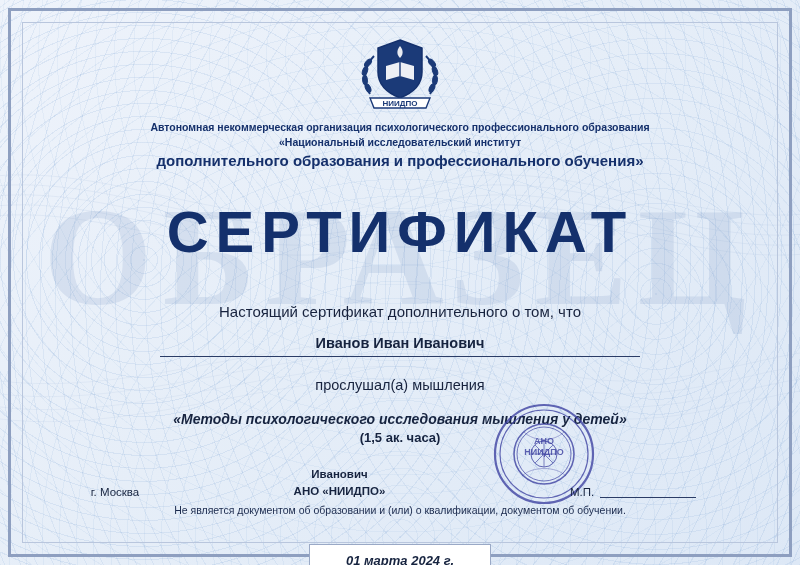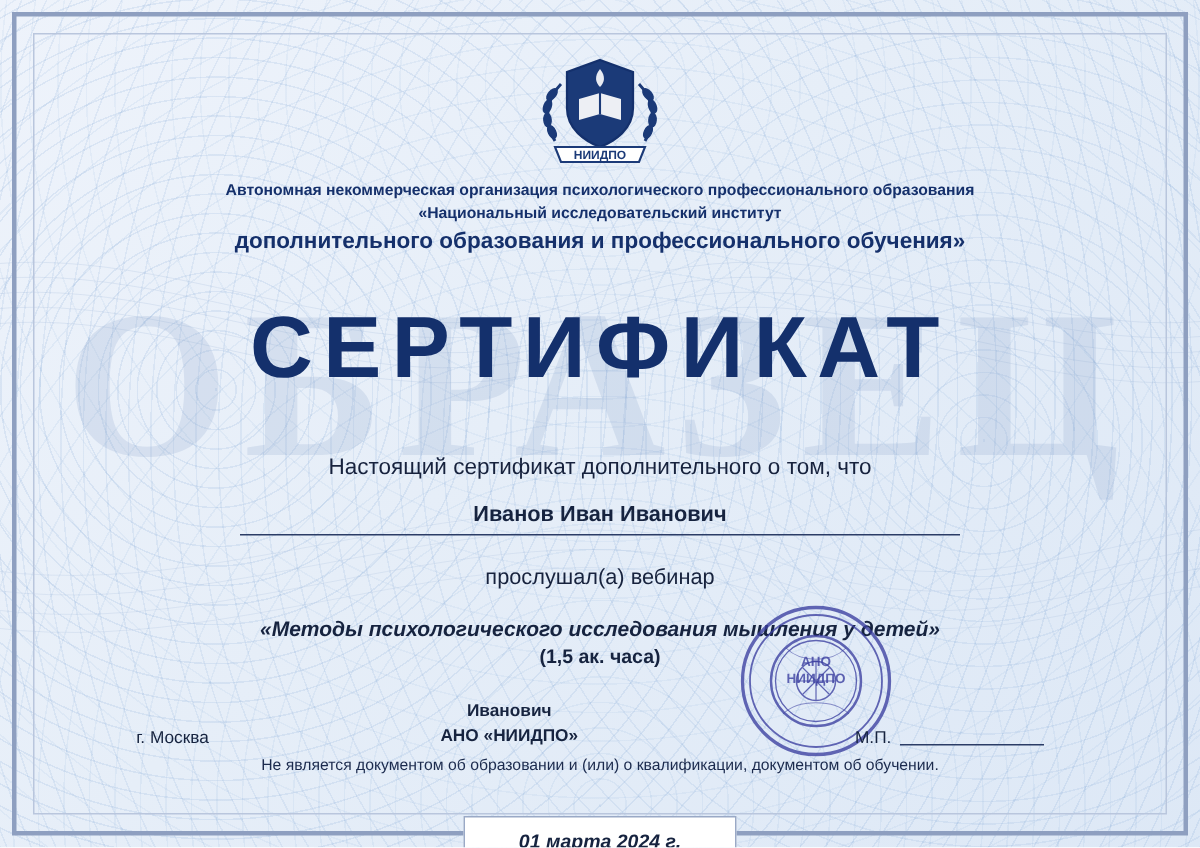--- a/index.html
+++ b/index.html
@@ -179,21 +179,21 @@
     flex: 1;
     text-align: center;
     line-height: 1.45;
     margin-left: -40px;
   }
   .director .d1 { font-weight: 700; }
   .director .d2 { font-weight: 700; }
   .mp {
     width: 190px;
     display: flex;
-    align-items: flex-start;
+    align-items: center;
     justify-content: flex-start;
     gap: 6px;
     padding-bottom: 1px;
     padding-left: 41px;
   }
   .mp .line {
     display: inline-block;
     width: 96px;
     border-bottom: 1px solid #2b3c66;
     height: 10px;
@@ -296,21 +296,21 @@
     </div>
 
     <div class="title">СЕРТИФИКАТ</div>
 
     <div class="statement">Настоящий сертификат дополнительного о том, что</div>
 
     <div class="name-row">
       <span class="name">Иванов Иван Иванович</span>
     </div>
 
-    <div class="attended">прослушал(а) вебинар</div>
+    <div class="attended">прослушал(а) мышления</div>
 
     <div class="course">«Методы психологического исследования мышления у детей»</div>
     <div class="hours">(1,5 ак. часа)</div>
 
     <svg class="stamp" viewBox="0 0 104 104">
       <g fill="none" stroke="#3b3fa0" opacity="0.78">
         <circle cx="52" cy="52" r="49" stroke-width="2.2"></circle>
         <circle cx="52" cy="52" r="44" stroke-width="1.2"></circle>
         <circle cx="52" cy="52" r="30" stroke-width="1.6"></circle>
         <circle cx="52" cy="52" r="27" stroke-width="0.9"></circle>

